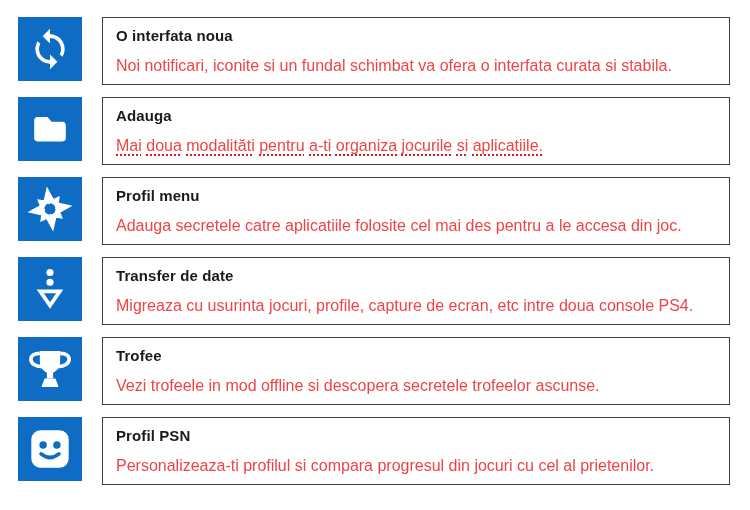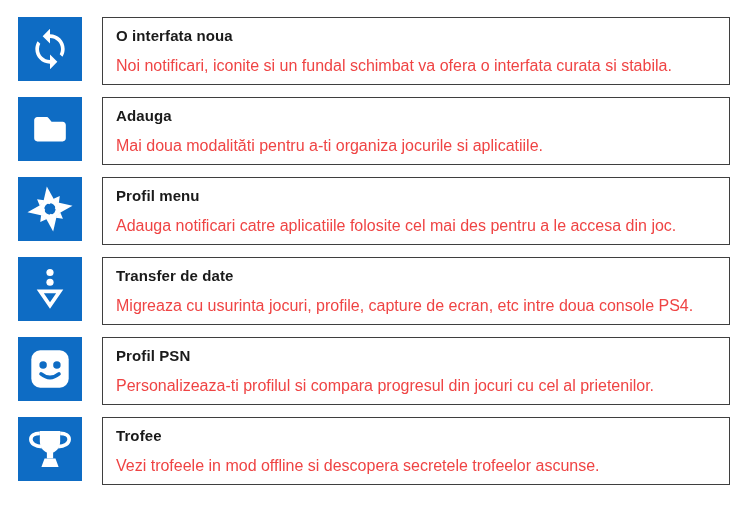--- a/index.html
+++ b/index.html
@@ -49,20 +49,21 @@
     letter-spacing: 0.1px;
   }
   .card-desc {
     margin: 0;
     font-size: 16px;
     line-height: 18px;
     color: #ef4444;
   }
   
   .sq-word {
+    text-decoration: underline;
     text-decoration-style: dotted;
     text-decoration-color: #cc2222;
     text-decoration-thickness: 1.5px;
     text-underline-offset: 3px;
   }
   svg { display: block; }
 </style>
 </head>
 <body>
 
@@ -109,21 +110,21 @@
             <polygon points="46.1,17.9 43.8,26.5 37.5,20.2"></polygon>
             <polygon points="17.9,17.9 20.2,26.5 26.5,20.2"></polygon>
             <polygon points="46.1,46.1 43.8,37.5 37.5,43.8"></polygon>
             <polygon points="17.9,46.1 20.2,37.5 26.5,43.8"></polygon>
           </g>
         </svg>
       </span>
     </div>
     <div class="card">
       <p class="card-title">Profil menu</p>
-      <p class="card-desc">Adauga notificari catre aplicatiile folosite cel mai des pentru a le accesa din joc.</p>
+      <p class="card-desc">Adauga secretele catre aplicatiile folosite cel mai des pentru a le accesa din joc.</p>
     </div>
   </div>
 
   <div class="feature-row">
     <div class="icon-tile">
       <span>
         <svg width="48" height="48" viewBox="0 0 64 64">
           <circle cx="32" cy="10" r="4.8" fill="#ffffff"></circle>
           <circle cx="32" cy="23" r="4.8" fill="#ffffff"></circle>
           <polygon points="19,35 45,35 32,54" fill="none" stroke="#ffffff" stroke-width="5" stroke-linejoin="miter"></polygon>
@@ -132,45 +133,45 @@
     </div>
     <div class="card">
       <p class="card-title">Transfer de date</p>
       <p class="card-desc">Migreaza cu usurinta jocuri, profile, capture de ecran, etc intre doua console PS4.</p>
     </div>
   </div>
 
   <div class="feature-row">
     <div class="icon-tile">
       <span>
-        <svg width="52" height="52" viewBox="0 0 64 64">
-          <rect x="9" y="9" width="46" height="46" rx="11" fill="#ffffff"></rect>
-          <circle cx="23.5" cy="27" r="4.6" fill="#0e6cc4"></circle>
-          <circle cx="40.5" cy="27" r="4.6" fill="#0e6cc4"></circle>
-          <path d="M21 38 Q32 47 43 38" fill="none" stroke="#0e6cc4" stroke-width="4.6" stroke-linecap="round"></path>
-        </svg>
-      </span>
-    </div>
-    <div class="card">
-      <p class="card-title">Profil PSN</p>
-      <p class="card-desc">Personalizeaza-ti profilul si compara progresul din jocuri cu cel al prietenilor.</p>
-    </div>
-  </div>
-
-  <div class="feature-row">
-    <div class="icon-tile">
-      <span>
         <svg width="50" height="50" viewBox="0 0 64 64" fill="#ffffff">
           <path d="M19 9h26v13c0 9-5.8 15-13 15s-13-6-13-15z"></path>
           <path d="M19 12c-7.5 0-11.5 3.2-11.5 7.5 0 5.5 6 9.5 14 9.5" fill="none" stroke="#ffffff" stroke-width="4.6"></path>
           <path d="M45 12c7.5 0 11.5 3.2 11.5 7.5 0 5.5-6 9.5-14 9.5" fill="none" stroke="#ffffff" stroke-width="4.6"></path>
           <rect x="28" y="35" width="8" height="9"></rect>
           <polygon points="21,55 43,55 39,44 25,44"></polygon>
         </svg>
       </span>
     </div>
     <div class="card">
       <p class="card-title">Trofee</p>
       <p class="card-desc">Vezi trofeele in mod offline si descopera secretele trofeelor ascunse.</p>
     </div>
   </div>
 
+  <div class="feature-row">
+    <div class="icon-tile">
+      <span>
+        <svg width="52" height="52" viewBox="0 0 64 64">
+          <rect x="9" y="9" width="46" height="46" rx="11" fill="#ffffff"></rect>
+          <circle cx="23.5" cy="27" r="4.6" fill="#0e6cc4"></circle>
+          <circle cx="40.5" cy="27" r="4.6" fill="#0e6cc4"></circle>
+          <path d="M21 38 Q32 47 43 38" fill="none" stroke="#0e6cc4" stroke-width="4.6" stroke-linecap="round"></path>
+        </svg>
+      </span>
+    </div>
+    <div class="card">
+      <p class="card-title">Profil PSN</p>
+      <p class="card-desc">Personalizeaza-ti profilul si compara progresul din jocuri cu cel al prietenilor.</p>
+    </div>
+  </div>
+
 </div>
 
 </body></html>

